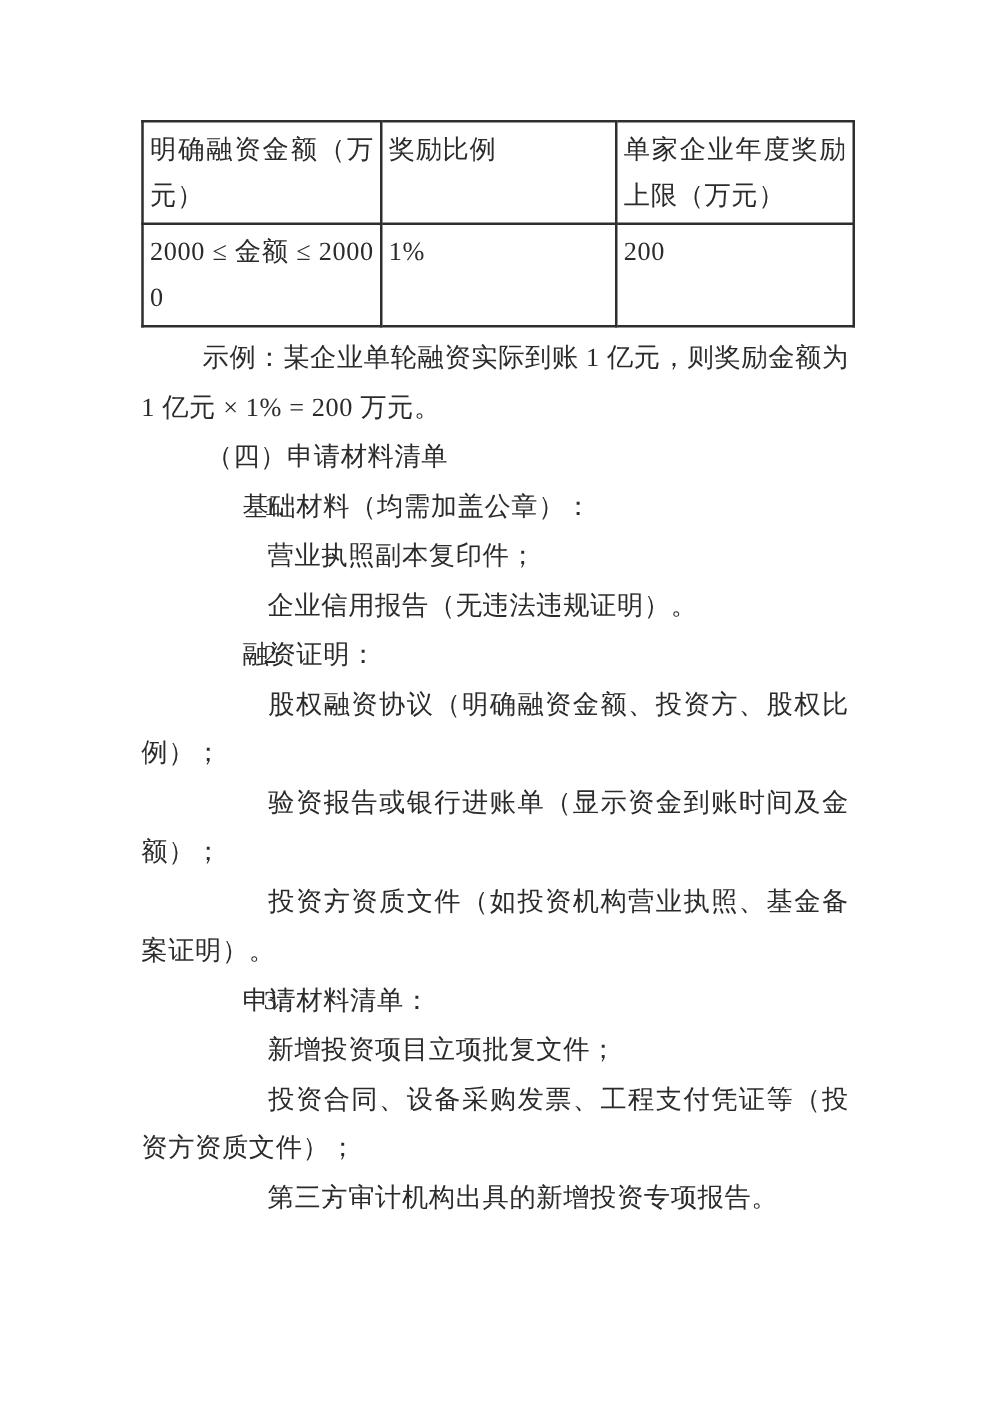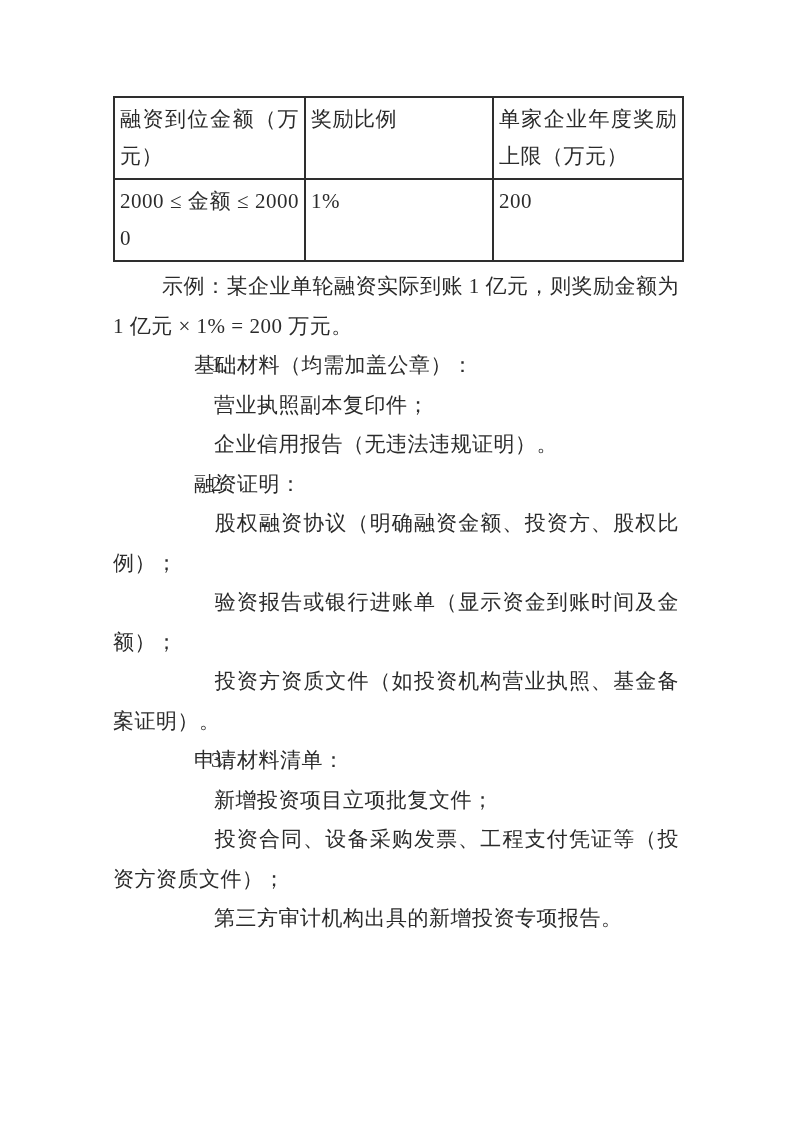--- a/index.html
+++ b/index.html
@@ -65,35 +65,36 @@
 <div class="page">
   <div class="content">
     <table class="doc-table">
       <colgroup>
         <col class="c1">
           <col class="c2">
           <col class="c3">
       </colgroup>
       <thead>
         <tr>
-            <th class="cell">融资到位金额（万元）</th>
+            <th class="cell">明确融资金额（万元）</th>
             <th class="cell">奖励比例</th>
             <th class="cell">单家企业年度奖励上限（万元）</th>
           </tr>
       </thead>
       <tbody>
           <tr>
             <td class="cell">2000 ≤ 金额 ≤ 20000</td>
             <td class="cell">1%</td>
             <td class="cell">200</td>
           </tr>
         </tbody>
     </table>
     <div class="body-text">
         <p class="blk para"><span>示例：某企业单轮融资实际到账 1 亿元，则奖励金额为 1 亿元 × 1% = 200 万元。</span></p>
+        <p class="blk heading"><span>（四）申请材料清单</span></p>
         <p class="blk numbered"><span class="num-label">1.</span><span>基础材料（均需加盖公章）：</span></p>
         <p class="blk dash"><span class="dash-marker">-</span><span>营业执照副本复印件；</span></p>
         <p class="blk dash"><span class="dash-marker">-</span><span>企业信用报告（无违法违规证明）。</span></p>
         <p class="blk numbered"><span class="num-label">2.</span><span>融资证明：</span></p>
         <p class="blk dash"><span class="dash-marker">-</span><span>股权融资协议（明确融资金额、投资方、股权比例）；</span></p>
         <p class="blk dash"><span class="dash-marker">-</span><span>验资报告或银行进账单（显示资金到账时间及金额）；</span></p>
         <p class="blk dash"><span class="dash-marker">-</span><span>投资方资质文件（如投资机构营业执照、基金备案证明）。</span></p>
         <p class="blk numbered"><span class="num-label">3.</span><span>申请材料清单：</span></p>
         <p class="blk dash"><span class="dash-marker">-</span><span>新增投资项目立项批复文件；</span></p>
         <p class="blk dash"><span class="dash-marker">-</span><span>投资合同、设备采购发票、工程支付凭证等（投资方资质文件）；</span></p>

